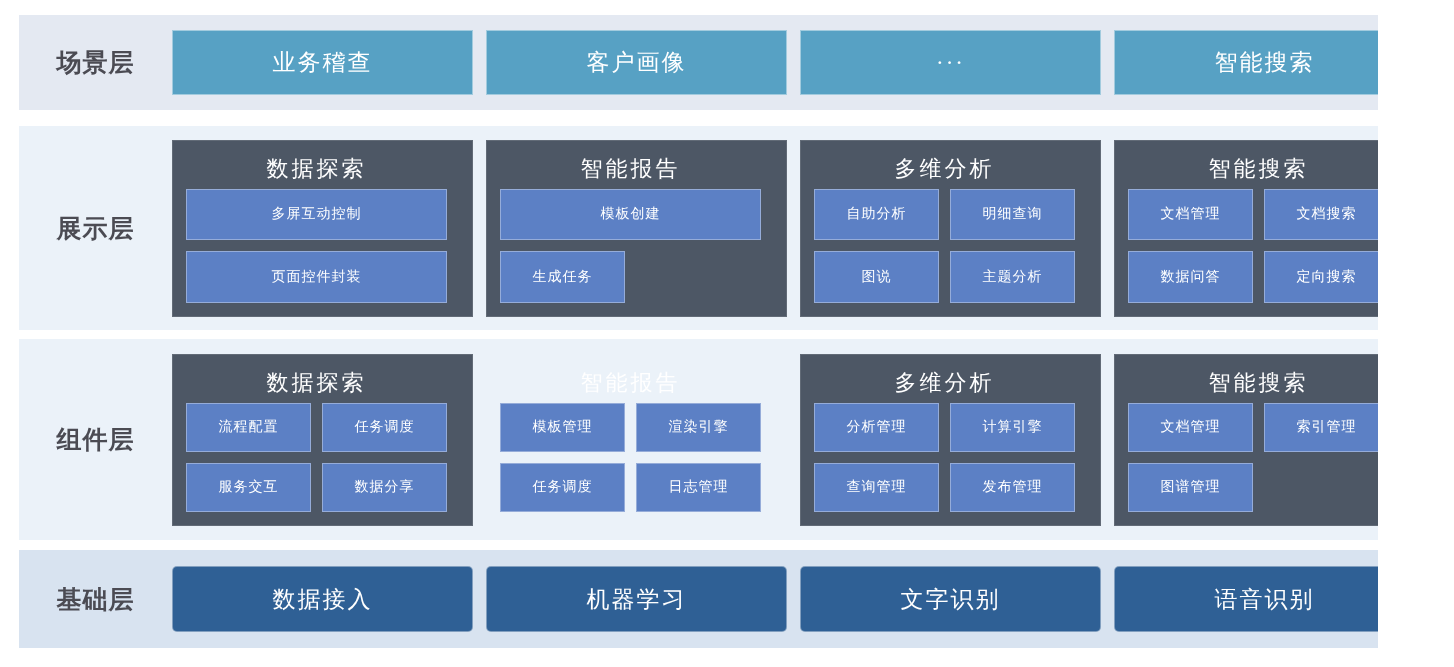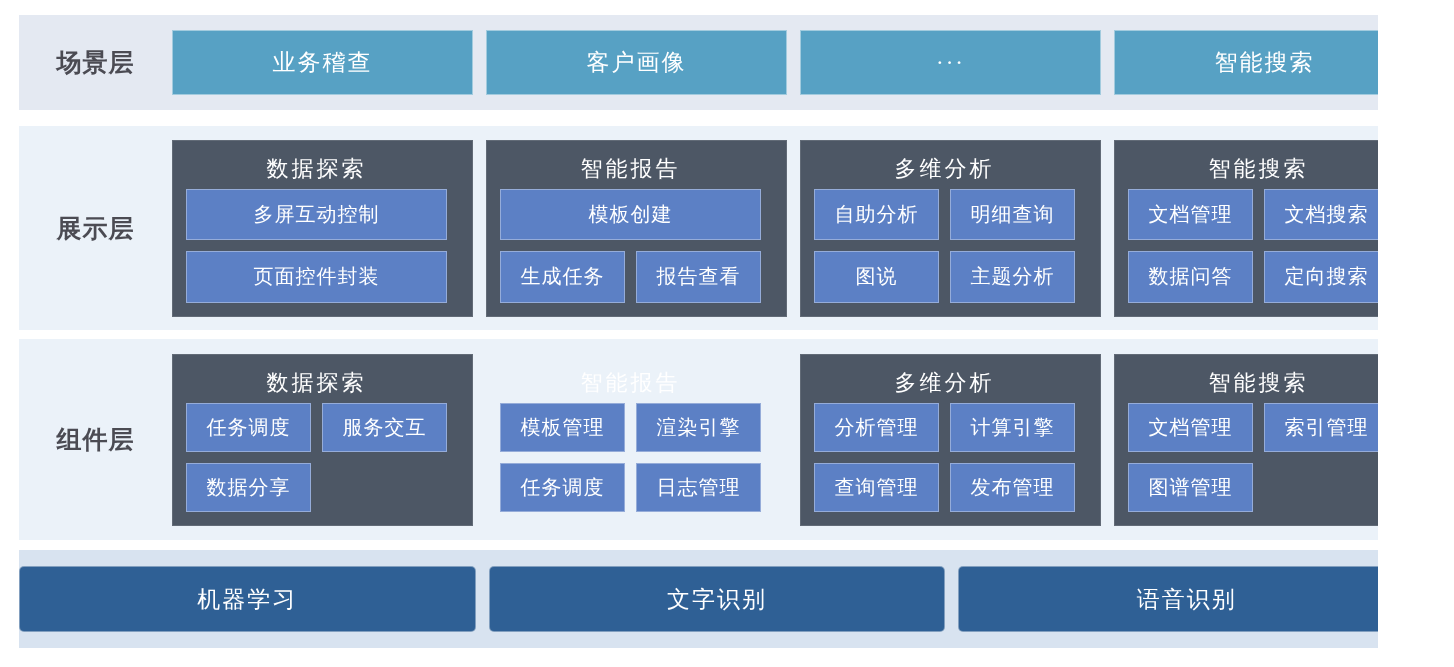--- a/index.html
+++ b/index.html
@@ -103,21 +103,21 @@
     gap: 11px;
   }
   .item {
     background: var(--item_button);
     border: 1px solid rgba(255,255,255,0.35);
     color: var(--button_text);
     display: flex;
     align-items: center;
     justify-content: center;
     font-family: "Liberation Serif", serif;
-    font-size: 20px;
+    font-size: 14px;
     letter-spacing: 1px;
     cursor: pointer;
   }
   .item.span2 { grid-column: span 2; }
 
   
   .base-btn {
     flex: 1;
     height: 64px;
     background: var(--base_button);
@@ -159,21 +159,20 @@
               <div class="item span2">页面控件封装</div>
             </div>
           </div>
         </div>
         <div class="col">
           <div class="panel">
             <div class="panel-title">智能报告</div>
             <div class="panel-items">
               <div class="item span2">模板创建</div>
               <div class="item">生成任务</div>
-              <div class="item">报告查看</div>
             </div>
           </div>
         </div>
         <div class="col">
           <div class="panel">
             <div class="panel-title">多维分析</div>
             <div class="panel-items">
               <div class="item">自助分析</div>
               <div class="item">明细查询</div>
               <div class="item">图说</div>
@@ -195,20 +194,21 @@
       </div>
   </section>
 
   <section class="band band-component">
     <div class="layer-label">组件层</div>
     <div class="cols" id="component-cols">
         <div class="col">
           <div class="panel">
             <div class="panel-title">数据探索</div>
             <div class="panel-items">
+              <div class="item">流程配置</div>
               <div class="item">任务调度</div>
               <div class="item">服务交互</div>
               <div class="item">数据分享</div>
             </div>
           </div>
         </div>
         <div class="col">
           <div class="panel no-bg">
             <div class="panel-title">智能报告</div>
             <div class="panel-items">
@@ -237,20 +237,22 @@
               <div class="item">文档管理</div>
               <div class="item">索引管理</div>
               <div class="item">图谱管理</div>
             </div>
           </div>
         </div>
       </div>
   </section>
 
   <section class="band band-base">
+    <div class="layer-label">基础层</div>
     <div class="cols" id="base-cols">
+        <div class="base-btn">数据接入</div>
         <div class="base-btn">机器学习</div>
         <div class="base-btn">文字识别</div>
         <div class="base-btn">语音识别</div>
       </div>
   </section>
 
 </div>
 
 </body></html>

